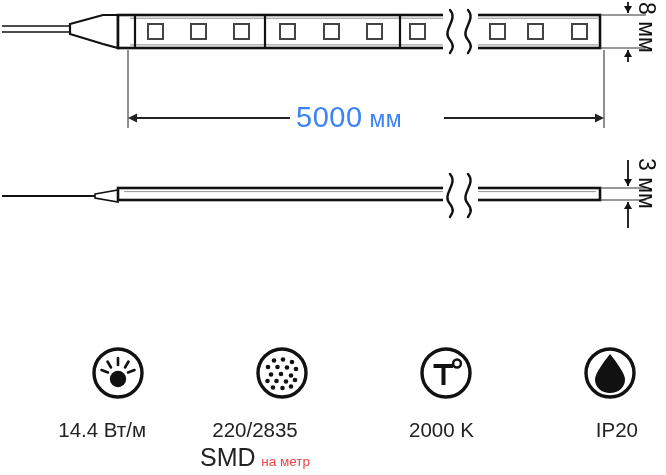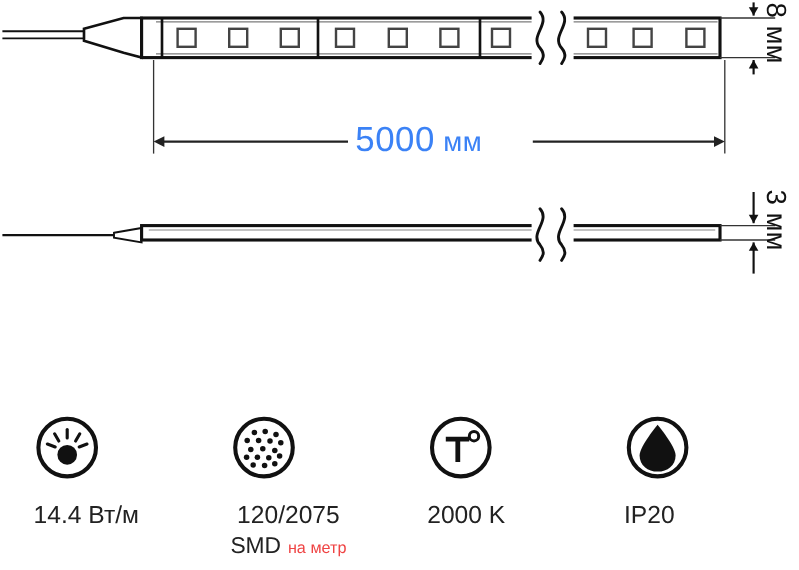--- a/index.html
+++ b/index.html
@@ -72,21 +72,21 @@
     display: flex;
     align-items: flex-start;
     justify-content: space-between;
     padding: 0 28px;
     box-sizing: border-box;
   }
   .spec-item {
     width: 118px;
     display: flex;
     flex-direction: column;
-    align-items: flex-start;
+    align-items: flex-end;
   }
   .spec-icon {
     width: 56px;
     height: 56px;
     display: block;
   }
   .spec-label {
     margin-top: 17px;
     text-align: center;
     font-size: 20.5px;
@@ -97,21 +97,21 @@
   .spec-label .sub {
     display: block;
     margin-top: 1px;
     white-space: nowrap;
   }
   .spec-label .small {
     font-size: 13.5px;
     color: #ef4444;
   }
   .spec-label .line2 {
-    font-size: 19px;
+    font-size: 25px;
   }
 </style>
 </head>
 <body>
 
 <div id="page-root">
 
   <svg class="diagram-svg" viewBox="0 0 666 475">
 
     <g>
@@ -244,21 +244,21 @@
           <circle cx="13.5" cy="36" r="2.3"></circle>
             <circle cx="22.5" cy="36" r="2.3"></circle>
             <circle cx="32" cy="36.5" r="2.3"></circle>
             <circle cx="41" cy="35" r="2.3"></circle>
           <circle cx="19" cy="42.5" r="2.3"></circle>
             <circle cx="28.5" cy="43" r="2.3"></circle>
             <circle cx="37" cy="41.5" r="2.3"></circle>
         </g>
       </svg>
       <div class="spec-label">
-        <span>120/2075</span>
+        <span>220/2835</span>
         <span class="sub">
           <span class="line2">SMD</span>
           <span class="small">на метр</span>
         </span>
       </div>
     </div>
 
     <div class="spec-item">
       <svg class="spec-icon" viewBox="0 0 56 56">
         <circle cx="28" cy="28" r="24" fill="#fff" stroke="#111" stroke-width="3.4"></circle>

